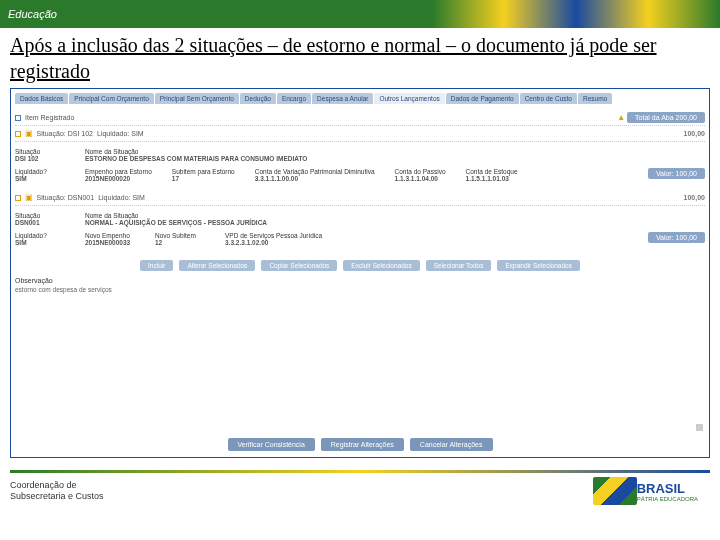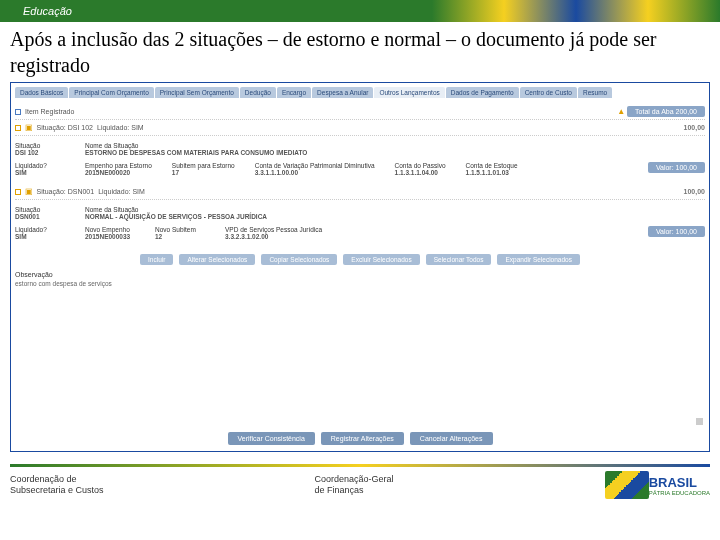--- a/index.html
+++ b/index.html
@@ -1,20 +1,20 @@
 <!DOCTYPE html>
 <html><head>
 <meta charset="utf-8">
 <style>
   * { box-sizing: border-box; margin: 0; padding: 0; }
   body { width: 720px; height: 540px; font-family: Arial, sans-serif; background: #fff; overflow: hidden; }
-  .header { height: 22px; background: linear-gradient(to right, #2b7a2b 0%, #2b7a2b 60%, #f5d020 70%, #1a4aa0 80%, #f5d020 90%, #2b7a2b 100%); display: flex; align-items: center; padding-left: 23px; }
+  .header { height: 28px; background: linear-gradient(to right, #2b7a2b 0%, #2b7a2b 60%, #f5d020 70%, #1a4aa0 80%, #f5d020 90%, #2b7a2b 100%); display: flex; align-items: center; padding-left: 8px; }
   .header-logo { color: #fff; font-size: 11px; font-style: italic; }
   .title-row { padding: 4px 10px; }
-  .title-text { font-size: 20px; font-family: "Times New Roman", serif; line-height: 1.3; }
+  .title-text { font-size: 20px; font-family: "Times New Roman", serif; text-decoration: underline; line-height: 1.3; }
   .app-area { margin: 0 10px; height: 370px; border: 1px solid #1a4aa0; background: #fff; font-size: 7px; color: #555; position: relative; padding: 4px; }
   .tabs { display: flex; gap: 1px; margin-bottom: 6px; }
   .tab { background: #b8c9de; color: #2a4a7a; padding: 2px 5px; font-size: 6.5px; border-radius: 2px 2px 0 0; cursor: pointer; }
   .tab.active { background: #e8eef5; }
   .status-row { display: flex; align-items: center; justify-content: space-between; border-bottom: 1px dotted #ccc; padding: 3px 0; }
   .status-left { display: flex; align-items: center; gap: 4px; }
   .sq-blue { width: 6px; height: 6px; border: 1px solid #4a7ac0; display: inline-block; }
   .arrow-u { color: #e0a000; font-size: 8px; }
   .total-pill { background: #8aa5c7; color: #fff; padding: 2px 8px; border-radius: 2px; font-size: 7px; }
   .status-head { display: flex; align-items: center; justify-content: space-between; border-bottom: 1px dotted #ccc; padding: 3px 0; }
@@ -29,21 +29,21 @@
   .val { color: #555; font-size: 6.5px; display: block; font-weight: bold; }
   .valor-box { float: right; background: #8aa5c7; color: #fff; padding: 2px 8px; border-radius: 2px; font-size: 7px; margin-top: -14px; }
   .action-btns { display: flex; gap: 6px; justify-content: center; margin: 6px 0; clear: both; }
   .action-btns span, .main-btns span { background: #a8bdd6; color: #fff; padding: 2px 8px; border-radius: 2px; font-size: 6.5px; cursor: pointer; }
   .obs-label { font-size: 7px; color: #333; margin-top: 6px; }
   .obs-val { font-size: 6.5px; color: #666; margin-top: 2px; }
   .main-btns { display: flex; gap: 6px; justify-content: center; position: absolute; bottom: 6px; left: 0; right: 0; }
   .main-btns span { background: #7a96b8; padding: 3px 10px; font-size: 7px; }
   .scroll-ind { position: absolute; right: 6px; bottom: 26px; width: 7px; height: 7px; background: #ccc; }
   .footer-line { height: 3px; background: linear-gradient(to right, #2b7a2b, #f5d020, #1a4aa0); margin: 12px 10px 4px 10px; }
-  .footer { display: flex; align-items: center; justify-content: space-between; padding: 0 10px 6px 10px; font-size: 9px; color: #333; }
+  .footer { display: flex; align-items: center; justify-content: space-between; padding: 0 22px 6px 10px; font-size: 9px; color: #333; }
   .foot-col { line-height: 1.2; }
   .brasil-logo { display: flex; align-items: center; }
   .flag-sq { width: 44px; height: 28px; background: linear-gradient(135deg, #2b7a2b 25%, #f5d020 25% 50%, #1a4aa0 50% 75%, #2b7a2b 75%); border-radius: 2px; }
   .brasil-txt { font-size: 13px; font-weight: bold; color: #1a4aa0; }
   .brasil-sub { font-size: 6px; color: #2b7a2b; }
 </style>
 </head>
 <body>
 
 <div class="header">
@@ -191,24 +191,20 @@
     <span>Cancelar Alterações</span>
   </div>
 </div>
 
 <div class="footer-line"></div>
 <div class="footer">
   <div class="foot-col">
     <div>Coordenação de</div>
       <div>Subsecretaria e Custos</div>
   </div>
-  <div class="foot-col">
-    <div>Coordenação-Geral</div>
-      <div>de Finanças</div>
-  </div>
   <div class="brasil-logo">
     <div class="flag-sq"></div>
     <div>
       <div class="brasil-txt">BRASIL</div>
       <div class="brasil-sub">PÁTRIA EDUCADORA</div>
     </div>
   </div>
 </div>
 
 </body></html>

